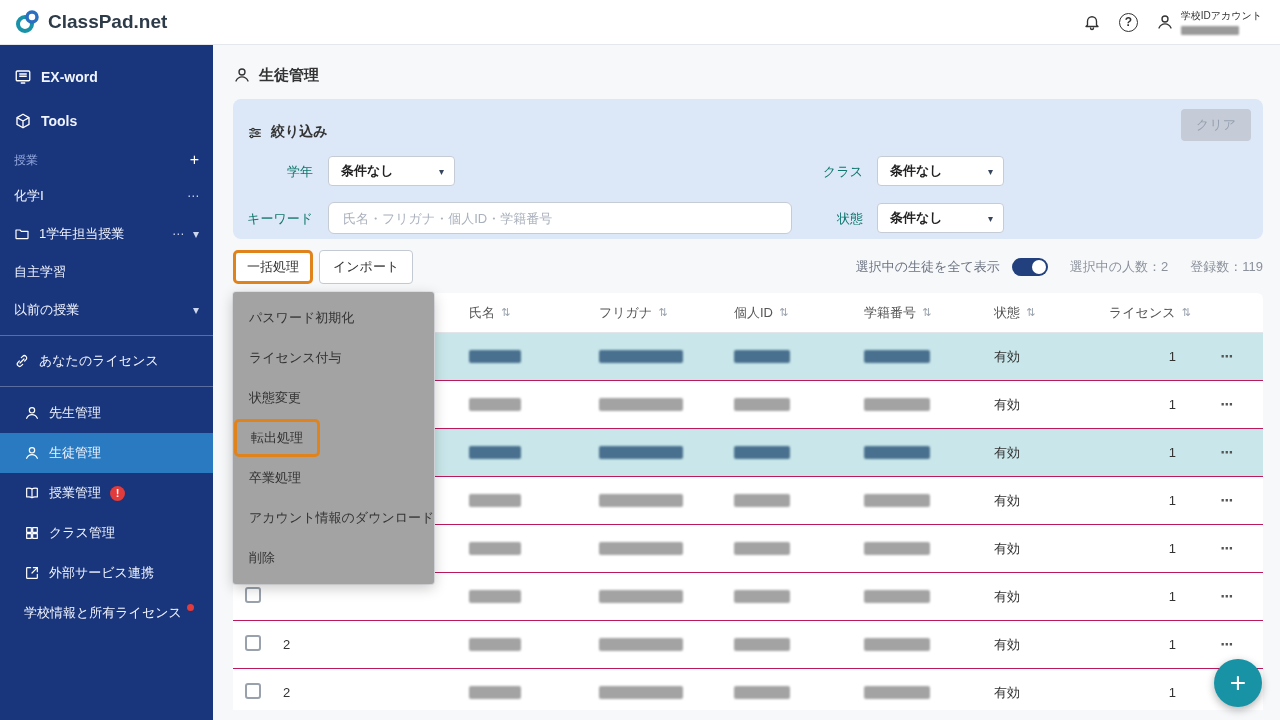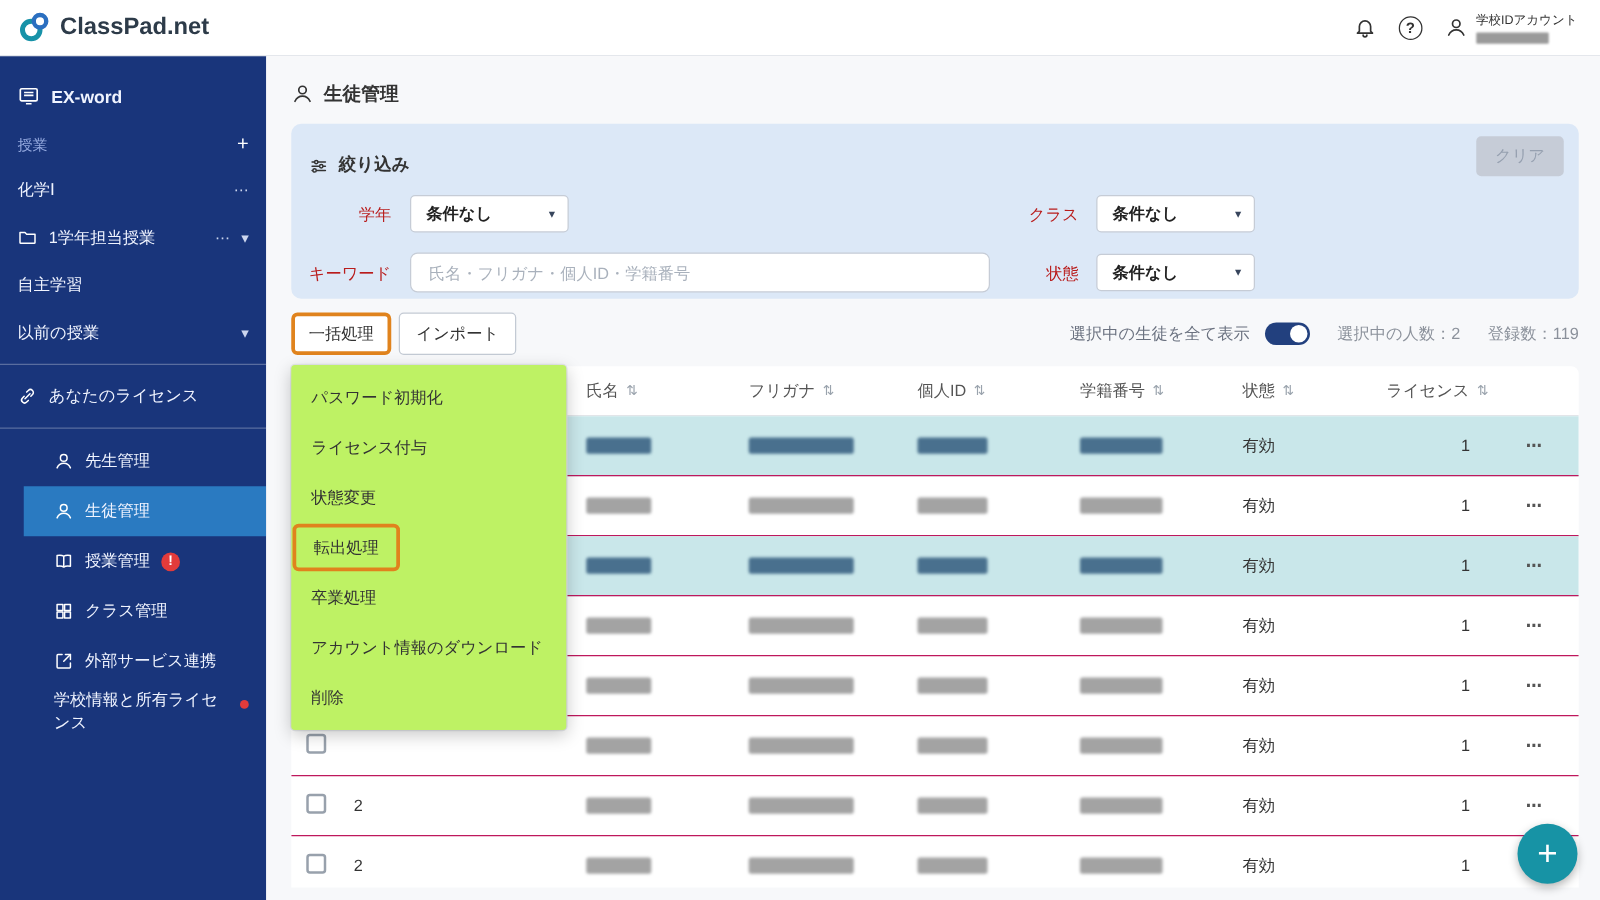--- a/index.html
+++ b/index.html
@@ -25,41 +25,41 @@
   .side-row { display:flex; align-items:center; gap:9px; height:38px; padding:0 14px;
     font-size:13px; color:#f0f4ff; cursor:pointer; }
   .side-row.big { font-weight:bold; font-size:14px; height:44px; }
   .side-label { flex:1; white-space:nowrap; overflow:hidden; }
   .side-glyph { color:#ccd6ef; font-size:12px; }
   .section-label { display:flex; align-items:center; height:34px; padding:0 14px;
     font-size:12px; color:#93a8de; }
   .section-label .side-label { flex:1; }
   .section-label .side-glyph { color:#fff; font-size:16px; }
   .divider { height:1px; background:rgba(255,255,255,.28); margin:6px 0; }
-  .sub { height:40px; padding-left:24px;margin-left:19px; }
+  .sub { height:40px; padding-left:24px; }
   .sub.noicon { padding-left:24px; }
   .active { background:#2a7ac1; }
   .badge-excl { width:15px; height:15px; border-radius:50%; background:#e23b3b; color:#fff;
     font-size:11px; font-weight:bold; display:flex; align-items:center; justify-content:center; flex:none; }
   .red-dot { width:7px; height:7px; border-radius:50%; background:#e23b3b; flex:none;
     align-self:flex-start; margin-top:11px; margin-left:-4px; }
   .icon16 { width:16px; height:16px; flex:none; }
   .icon18 { width:18px; height:18px; flex:none; }
 
   
   .main { flex:1; position:relative; background:#f7f8fa; padding:18px 17px 0 20px; overflow:hidden; }
   .page-title { display:flex; align-items:center; gap:8px; height:24px;
     font-size:15px; font-weight:bold; color:#333; }
 
   .filter-panel { position:relative; margin-top:12px; height:140px; background:#dce8f7; border-radius:8px; }
   .fp-head { display:flex; align-items:flex-end; gap:8px; padding:10px 12px 0 14px;
     font-size:14px; font-weight:bold; color:#333; }
   .clear-btn { margin-left:auto; background:#c6ccd7; color:#96a0b0; border:none; border-radius:4px;
     font-size:13px; padding:7px 15px; cursor:pointer; }
-  .fp-label { position:absolute; font-size:13px; color:#b91c1c; }
+  .fp-label { position:absolute; font-size:13px; color:#0f766e; }
   #lbl-grade  { left:20px;  top:64px;  width:60px; text-align:right; }
   #lbl-class  { left:560px; top:64px;  width:70px; text-align:right; }
   #lbl-keyword{ left:0;     top:111px; width:80px; text-align:right; }
   #lbl-status { left:560px; top:111px; width:70px; text-align:right; }
   .dd { position:absolute; height:30px; background:#fff; border:1px solid #c6ccd6; border-radius:4px;
     display:flex; align-items:center; padding:0 10px 0 12px; font-size:13px; font-weight:bold; color:#222; cursor:pointer; }
   .dd .caret { margin-left:auto; font-size:10px; color:#37455c; }
   #dd-grade  { left:95px;  top:57px;  width:127px; }
   #dd-class  { left:644px; top:57px;  width:127px; }
   #dd-status { left:644px; top:104px; width:127px; }
@@ -89,21 +89,21 @@
   .cell-cb { padding-left:12px; }
   .cb { display:inline-block; width:16px; height:16px; border:2px solid #98a1ac; border-radius:3px; background:#fff; cursor:pointer; }
   .blur { height:13px; border-radius:2px; background:#a3a3a3; filter:blur(1.3px); }
   .b-name { width:52px; } .b-furi { width:84px; } .b-id { width:56px; } .b-seki { width:66px; }
   .row.sel { background:#c9e7ea; }
   .row.sel .blur { background:#49708e; }
   .cell-lic { text-align:right; padding-right:16px; }
   .cell-dots { text-align:center; color:#555; font-weight:bold; letter-spacing:1px; cursor:pointer; }
 
   
-  .bulk-menu { position:absolute; left:20px; top:247px; width:220px; background:#bef264; border-radius:3px;
+  .bulk-menu { position:absolute; left:20px; top:247px; width:201px; background:#a3a3a3; border-radius:3px;
     box-shadow:0 4px 14px rgba(0,0,0,.22), 0 0 0 1px #e7e9ec; padding:6px 0; z-index:6; }
   .bm-item { height:40px; display:flex; align-items:center; padding:0 16px; font-size:13px; color:#333; cursor:pointer; white-space:nowrap; }
   .bm-item .hl { display:inline-block; border:3px solid #e0831d; border-radius:5px; padding:7px 14px; margin-left:-15px; }
 
   .fab { position:absolute; right:18px; bottom:13px; width:48px; height:48px; border-radius:50%;
     background:#1793a5; color:#fff; font-size:28px; line-height:1; border:none; cursor:pointer;
     box-shadow:0 3px 8px rgba(0,0,0,.3); display:flex; align-items:center; justify-content:center; z-index:7; }
 
   svg { display:block; }
 </style>
@@ -146,20 +146,27 @@
 <div class="shell">
 
   <aside class="sidebar">
     <div class="side-row big">
       <svg class="icon18" viewBox="0 0 24 24" fill="none" stroke="#fff" stroke-width="1.8">
         <rect x="3" y="4" width="18" height="13" rx="1.5"></rect>
           <path d="M7 8h10M7 11h10M9 20h6"></path>
       </svg>
       <span class="side-label">EX-word</span>
     </div>
+    <div class="side-row big">
+      <svg class="icon18" viewBox="0 0 24 24" fill="none" stroke="#fff" stroke-width="1.8" stroke-linejoin="round">
+        <path d="M12 3l8 4.5v9L12 21l-8-4.5v-9z"></path>
+          <path d="M12 12v9M4 7.5l8 4.5 8-4.5"></path>
+      </svg>
+      <span class="side-label">Tools</span>
+    </div>
 
     <div class="section-label">
       <span class="side-label">授業</span>
       <span class="side-glyph">+</span>
     </div>
 
     <div class="side-row">
       <span class="side-label">化学Ⅰ</span>
       <span class="side-glyph">⋯</span>
     </div>

